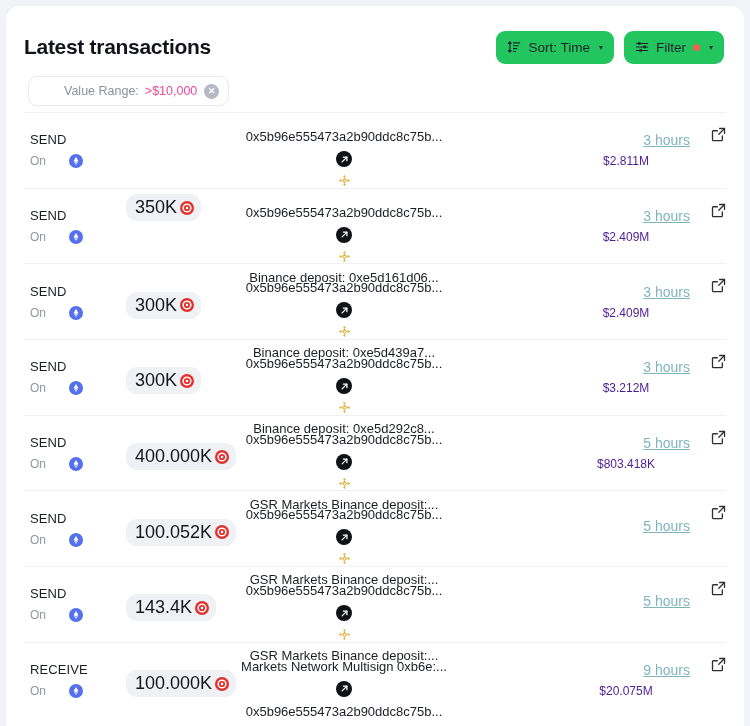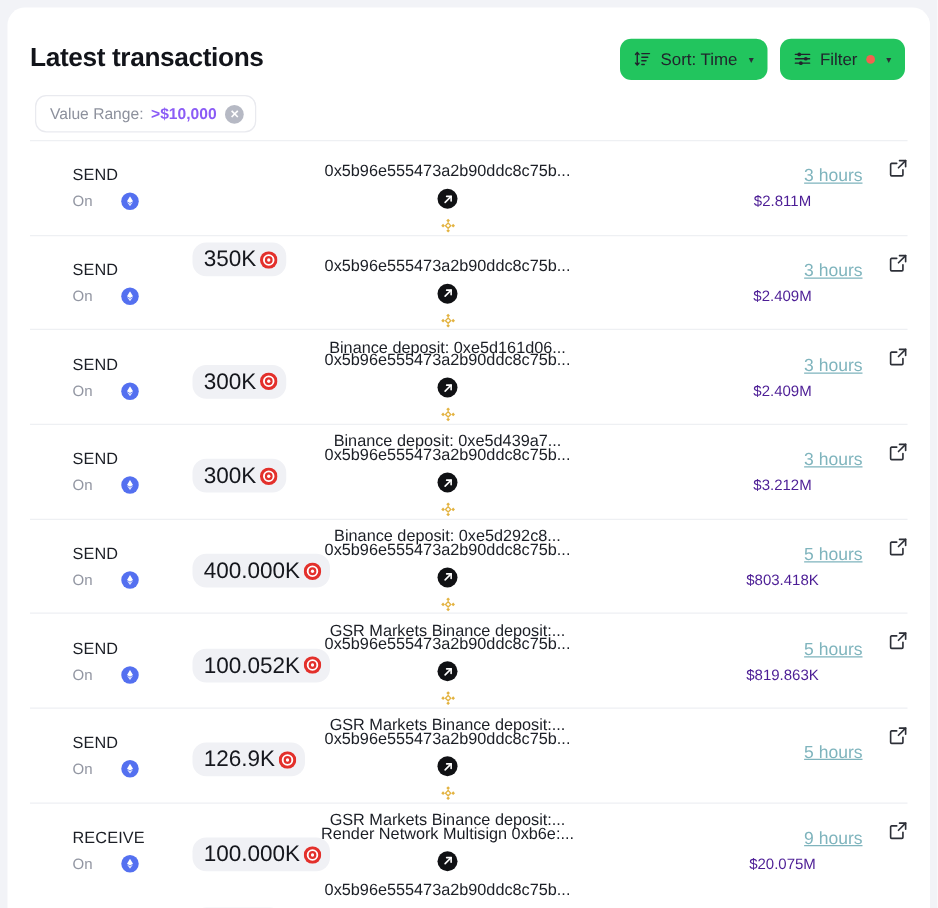--- a/index.html
+++ b/index.html
@@ -88,22 +88,22 @@
     align-items: center;
     gap: 6px;
     border: 1px solid #e9eaef;
     background: #fff;
     border-radius: 9px;
     height: 30px;
     padding: 0 9px 0 11px;
     font-size: 12.5px;
   }
 
-  .chip-key { color: #8d919d; }
-  .chip-val { color: #8b5cf6; font-weight: bold; }
+  .chip-key { color: #8d919d; margin-left: 24px; }
+  .chip-val { color: #ec4899; font-weight: normal; }
 
   .chip-x {
     width: 15px; height: 15px;
     border-radius: 50%;
     background: #b6b9c4;
     color: #fff;
     font-size: 9px;
     font-weight: bold;
     display: flex;
     align-items: center;
@@ -120,21 +120,20 @@
     height: 75.7px;
     border-top: 1px solid #eef0f3;
     display: flex;
     align-items: center;
   }
 
   .col-dir {
     width: 102px;
     flex: 0 0 102px;
     padding-left: 6px;
-    margin-left: 28px;
   }
   .dir-label {
     font-size: 13px;
     color: #1b1e25;
     letter-spacing: 0.1px;
     margin-bottom: 7px;
   }
   .chain-line {
     display: flex;
     align-items: center;
@@ -608,34 +607,33 @@
         <span class="ico binance-slot"><svg width="13" height="13" viewBox="0 0 18 18">
                 <path d="M9 1.4 11 3.4 9 5.4 7 3.4z" fill="#e3b341"></path>
                 <path d="M3.4 7 5.4 9 3.4 11 1.4 9z" fill="#e3b341"></path>
                 <path d="M14.6 7 16.6 9 14.6 11 12.6 9z" fill="#e3b341"></path>
                 <path d="M9 12.6 11 14.6 9 16.6 7 14.6z" fill="#e3b341"></path>
                 <path d="M9 6.1 11.9 9 9 11.9 6.1 9z" fill="none" stroke="#e3b341" stroke-width="1.5"></path>
               </svg></span>
         <span class="addr-to">GSR Markets Binance deposit:...</span>
       </div>
       <span class="amount-pill">
-        <span>126.9K</span>
+        <span>143.4K</span>
         <span class="ico">
           <svg width="14" height="14" viewBox="0 0 16 16">
             <circle cx="8" cy="8" r="8" fill="#e3302b"></circle>
             <circle cx="8" cy="8" r="4.4" fill="none" stroke="#ffffff" stroke-width="1.7"></circle>
             <circle cx="8" cy="8" r="1.5" fill="#ffffff"></circle>
           </svg>
         </span>
       </span>
     </div>
 
     <div class="col-right">
       <div class="time-ago">5 hours</div>
-      <div class="usd-value">$819.863K</div>
     </div>
 
     <div class="col-link">
       <span class="ico">
         <svg width="15" height="15" viewBox="0 0 16 16">
           <path d="M9.2 1.6h5.2v5.2" stroke="#2c2f37" stroke-width="1.4" fill="none" stroke-linecap="round" stroke-linejoin="round"></path>
           <path d="M14.4 1.6 8.3 7.7" stroke="#2c2f37" stroke-width="1.4" stroke-linecap="round"></path>
           <path d="M12.1 9.4v4.3a.9.9 0 0 1-.9.9H2.5a.9.9 0 0 1-.9-.9V4.9a.9.9 0 0 1 .9-.9h4.3" stroke="#2c2f37" stroke-width="1.4" fill="none" stroke-linecap="round" stroke-linejoin="round"></path>
         </svg>
       </span>
@@ -714,21 +712,21 @@
           <svg width="8" height="8" viewBox="0 0 12 18">
             <path d="M6 0 0.6 9 6 12.2 11.4 9z" fill="#ffffff"></path>
             <path d="M6 13.4 0.6 10.2 6 18l5.4-7.8z" fill="#ffffff" opacity="0.85"></path>
           </svg>
         </span>
       </div>
     </div>
 
     <div class="col-mid">
       <div class="addr-line">
-        <span class="addr-from">Render Network Multisign 0xb6e:...</span>
+        <span class="addr-from">Markets Network Multisign 0xb6e:...</span>
         <span class="ico dir-circle">
           <svg width="9" height="9" viewBox="0 0 12 12">
             <path d="M2.8 9.2 9.2 2.8" stroke="#fff" stroke-width="1.7" stroke-linecap="round"></path>
             <path d="M4.4 2.8h4.8v4.8" stroke="#fff" stroke-width="1.7" fill="none" stroke-linecap="round" stroke-linejoin="round"></path>
           </svg>
         </span>
 
         <span class="addr-to">0x5b96e555473a2b90ddc8c75b...</span>
       </div>
       <span class="amount-pill">

